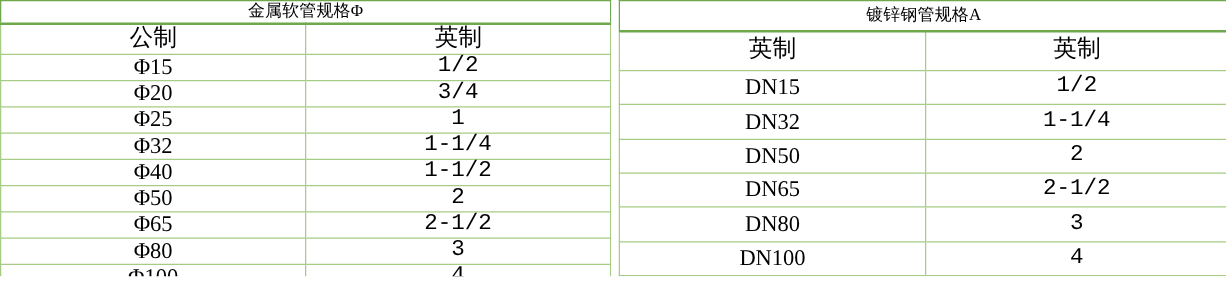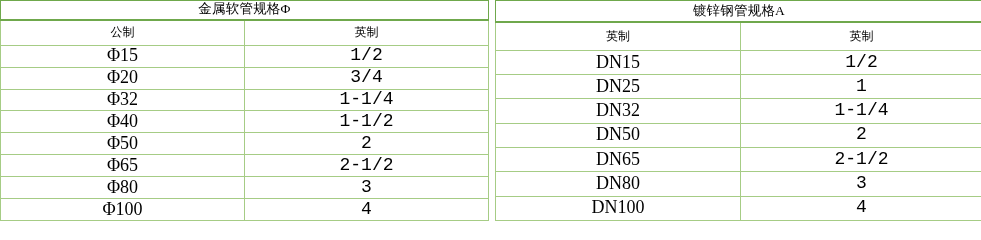--- a/index.html
+++ b/index.html
@@ -53,21 +53,21 @@
     border-left: 1px solid #6FA84C;
     border-right: 1px solid #6FA84C;
     border-top: 1px solid #6FA84C;
     font-size: 13.5px;
     letter-spacing: 0.2px;
   }
 
   
   .colhead-row td {
     height: 23px;
-    font-size: 12px;
+    font-size: 19px;
     border-bottom: 1px solid #A6CC85;
   }
 
   
   .data-row td {
     height: 20px;
     font-size: 18px;
   }
 
   .left  col.c1 { width: 244px; }
@@ -96,20 +96,24 @@
         <td>公制</td>
         <td>英制</td>
       </tr>
       <tr class="data-row">
         <td class="metric-cell">Φ15</td>
         <td class="imperial-cell">1/2</td>
       </tr>
       <tr class="data-row">
         <td class="metric-cell">Φ20</td>
         <td class="imperial-cell">3/4</td>
+      </tr>
+      <tr class="data-row">
+        <td class="metric-cell">Φ25</td>
+        <td class="imperial-cell">1</td>
       </tr>
       <tr class="data-row">
         <td class="metric-cell">Φ32</td>
         <td class="imperial-cell">1-1/4</td>
       </tr>
       <tr class="data-row">
         <td class="metric-cell">Φ40</td>
         <td class="imperial-cell">1-1/2</td>
       </tr>
       <tr class="data-row">
@@ -144,24 +148,20 @@
       </tr>
       <tr class="colhead-row">
         <td>英制</td>
         <td>英制</td>
       </tr>
       <tr class="data-row">
         <td class="metric-cell">DN15</td>
         <td class="imperial-cell">1/2</td>
       </tr>
       <tr class="data-row">
-        <td class="metric-cell">DN25</td>
-        <td class="imperial-cell">1</td>
-      </tr>
-      <tr class="data-row">
         <td class="metric-cell">DN32</td>
         <td class="imperial-cell">1-1/4</td>
       </tr>
       <tr class="data-row">
         <td class="metric-cell">DN50</td>
         <td class="imperial-cell">2</td>
       </tr>
       <tr class="data-row">
         <td class="metric-cell">DN65</td>
         <td class="imperial-cell">2-1/2</td>

